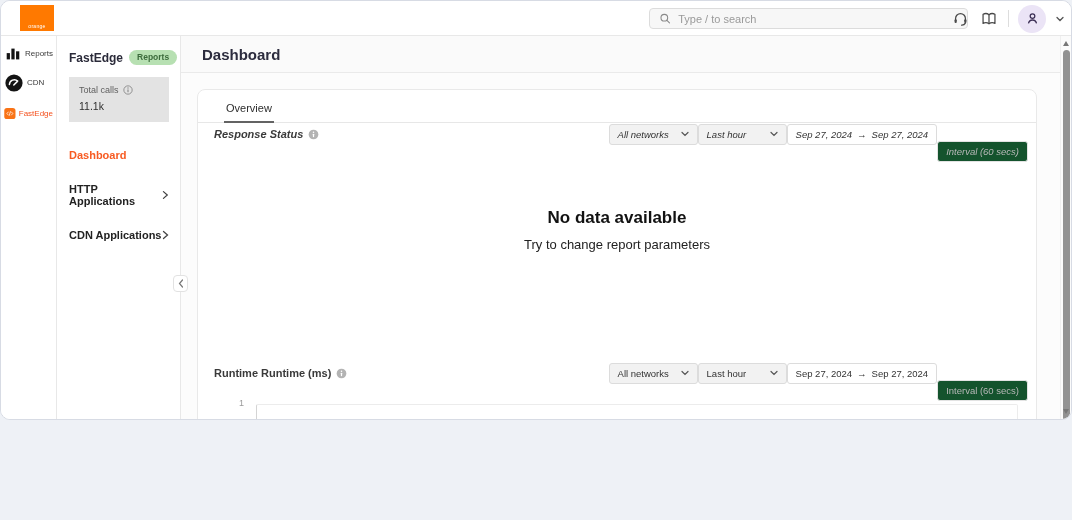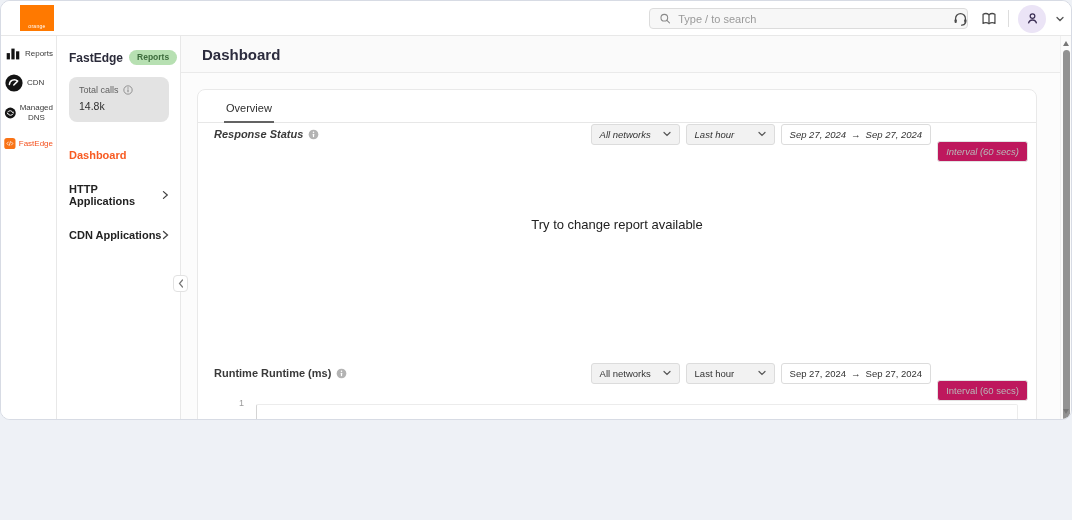--- a/index.html
+++ b/index.html
@@ -32,21 +32,21 @@
   .rail-item .lbl{ font-size:8px; color:#3a3a3a; text-align:center; line-height:1.25; }
   .rail-item.active .lbl{ color:#f4511e; }
 
   
   .sidebar2{ position:absolute; left:56px; top:35px; bottom:0; width:124px; background:#fff;
     border-right:1px solid #e8e8e8; padding:14px 11px 0 12px; z-index:2; }
   .sb-title-row{ display:flex; align-items:center; gap:6px; }
   .sb-title{ font-size:12px; font-weight:bold; color:#2b2b3a; }
   .badge{ background:#b7e0b2; color:#3c6b3c; font-size:8.5px; padding:2px 8px 3px;
     border-radius:9px; font-weight:bold; }
-  .calls-card{ margin-top:12px; background:#e3e3e3; border-radius:8px; padding:8px 10px 10px; }
+  .calls-card{ margin-top:12px; background:#e3e3e3; border-radius:0; padding:8px 10px 10px; }
   .calls-label{ display:flex; align-items:center; gap:4px; font-size:9px; color:#5f5f5f; }
   .calls-value{ margin-top:5px; font-size:10.5px; color:#2f2f2f; }
   .sb-menu{ margin-top:27px; }
   .sb-menu-item{ display:flex; align-items:center; justify-content:space-between;
     margin-bottom:22px; cursor:pointer; }
   .sb-menu-item .txt{ font-size:11px; font-weight:600; color:#222; }
   .sb-menu-item.active .txt{ color:#f75b22; }
   .collapse-handle{ position:absolute; left:172px; top:274px; width:15px; height:17px; background:#fff;
     border:1px solid #e2e2e2; border-radius:4px; display:flex; align-items:center; justify-content:center;
     cursor:pointer; z-index:5; }
@@ -57,25 +57,25 @@
     display:flex; align-items:center; padding-left:21px; }
   .page-title{ font-size:15px; font-weight:bold; color:#2c2c3e; }
   .card{ position:absolute; left:16px; top:53px; right:23px; height:620px; background:#fff;
     border:1px solid #e9e9e9; border-radius:8px; }
   .tabs-row{ position:absolute; left:0; top:4px; right:0; height:29px; border-bottom:1px solid #e7e7e7; }
   .tab{ position:absolute; left:26px; top:0; height:29px; display:flex; align-items:center;
     font-size:11px; color:#2e2e2e; border-bottom:2px solid #636363; padding:0 2px; cursor:pointer; }
   .section-row{ position:absolute; left:16px; right:8px; height:22px; display:flex;
     align-items:center; justify-content:space-between; }
   .section-label{ display:flex; align-items:center; gap:5px; font-size:11px; font-weight:600; color:#3a3a3a; }
-  .filters{ display:flex; align-items:center; gap:6px; }
+  .filters{ display:flex; align-items:center; }
   .fbox{ height:21px; display:flex; align-items:center; gap:6px; border:1px solid #dcdcdc;
     border-radius:3px; padding:0 8px; font-size:9.5px; color:#333; background:#f2f2f2; cursor:pointer; }
   .fbox.date{ background:#fff; gap:5px; }
-  .fbox.disabled{ background:#be185d; border-color:#e3e3e3; color:#b8b8b8; cursor:default;margin-top:34px; }
+  .fbox.disabled{ background:#14532d; border-color:#e3e3e3; color:#b8b8b8; cursor:default;margin-top:34px; }
   .empty{ position:absolute; left:0; top:118px; width:100%; text-align:center; }
   .empty-title{ font-size:17px; font-weight:bold; color:#121212; }
   .empty-sub{ margin-top:9px; font-size:13px; color:#222; }
 
   
   .ylabel{ position:absolute; left:6px; top:336px; font-size:8px; color:#8f8f8f;
     writing-mode:vertical-rl; transform:rotate(180deg); letter-spacing:.3px; }
   .ytick{ position:absolute; left:18px; width:28px; text-align:right; font-size:9px; color:#9b9b9b; }
   .plot{ position:absolute; left:58px; right:18px; top:314px; height:175px; background:#fff;
     border:1px solid #ececec; border-left-color:#d4d4d4; border-radius:2px; }
@@ -144,30 +144,20 @@
       <span class="lbl">Reports</span>
     </div>
     <div class="rail-item">
       <svg width="20" height="20" viewBox="0 0 20 20">
         <circle cx="10" cy="10" r="8.6" fill="#141414"></circle>
         <path d="M5.4 11.6 a5 5 0 0 1 8.3 -3.6" fill="none" stroke="#fff" stroke-width="1.5" stroke-linecap="round"></path>
         <line x1="9.8" y1="12" x2="13.2" y2="8.6" stroke="#fff" stroke-width="1.5" stroke-linecap="round"></line>
       </svg>
       <span class="lbl">CDN</span>
     </div>
-    <div class="rail-item">
-      <svg width="20" height="20" viewBox="0 0 20 20">
-        <circle cx="10" cy="10" r="8.6" fill="#141414"></circle>
-        <path d="M5.6 8.6 a4.8 4.8 0 0 1 8.4 0.6" fill="none" stroke="#fff" stroke-width="1.5" stroke-linecap="round"></path>
-        <path d="M14.4 11.4 a4.8 4.8 0 0 1 -8.4 -0.6" fill="none" stroke="#fff" stroke-width="1.5" stroke-linecap="round"></path>
-        <polygon points="14.9,9.9 12.8,9.1 15.5,7.6" fill="#fff"></polygon>
-        <polygon points="5.1,10.1 7.2,10.9 4.5,12.4" fill="#fff"></polygon>
-      </svg>
-      <span class="lbl">Managed DNS</span>
-    </div>
     <div class="rail-item active">
       <svg width="21" height="21" viewBox="0 0 22 22">
         <rect x="0.5" y="0.5" width="21" height="21" rx="5" fill="#f97316"></rect>
         <polyline points="8,8.2 5.5,11 8,13.8" fill="none" stroke="#fff" stroke-width="1.4" stroke-linecap="round" stroke-linejoin="round"></polyline>
         <polyline points="14,8.2 16.5,11 14,13.8" fill="none" stroke="#fff" stroke-width="1.4" stroke-linecap="round" stroke-linejoin="round"></polyline>
         <line x1="12" y1="7.6" x2="10" y2="14.4" stroke="#fff" stroke-width="1.4" stroke-linecap="round"></line>
       </svg>
       <span class="lbl">FastEdge</span>
     </div>
   </div>
@@ -179,21 +169,21 @@
     </div>
     <div class="calls-card">
       <div class="calls-label">
         <span>Total calls</span>
         <svg width="10" height="10" viewBox="0 0 12 12">
           <circle cx="6" cy="6" r="5" fill="none" stroke="#8a8a8a" stroke-width="1.1"></circle>
           <circle cx="6" cy="3.6" r="0.8" fill="#8a8a8a"></circle>
           <rect x="5.3" y="5.2" width="1.4" height="3.6" rx="0.7" fill="#8a8a8a"></rect>
         </svg>
       </div>
-      <div class="calls-value">14.8k</div>
+      <div class="calls-value">11.1k</div>
     </div>
     <div class="sb-menu">
       <div class="sb-menu-item active">
         <span class="txt">Dashboard</span>
       </div>
       <div class="sb-menu-item">
         <span class="txt">HTTP Applications</span>
         <svg width="7" height="10" viewBox="0 0 7 10">
           <polyline points="1.5,1.5 5.5,5 1.5,8.5" fill="none" stroke="#444" stroke-width="1.3" stroke-linecap="round"></polyline>
         </svg>
@@ -252,21 +242,22 @@
             <span>→</span>
             <span>Sep 27, 2024</span>
           </div>
           <div class="fbox disabled">
             <span>Interval (60 secs)</span>
           </div>
         </div>
       </div>
 
       <div class="empty">
-        <div class="empty-sub">Try to change report available</div>
+        <div class="empty-title">No data available</div>
+        <div class="empty-sub">Try to change report parameters</div>
       </div>
 
       <div class="section-row" style="top:272px;">
         <div class="section-label">
           <span>Runtime Runtime (ms)</span>
           <svg width="11" height="11" viewBox="0 0 12 12">
             <circle cx="6" cy="6" r="5.3" fill="#b3b3b3"></circle>
             <circle cx="6" cy="3.5" r="0.85" fill="#fff"></circle>
             <rect x="5.3" y="5.1" width="1.4" height="3.8" rx="0.7" fill="#fff"></rect>
           </svg>

